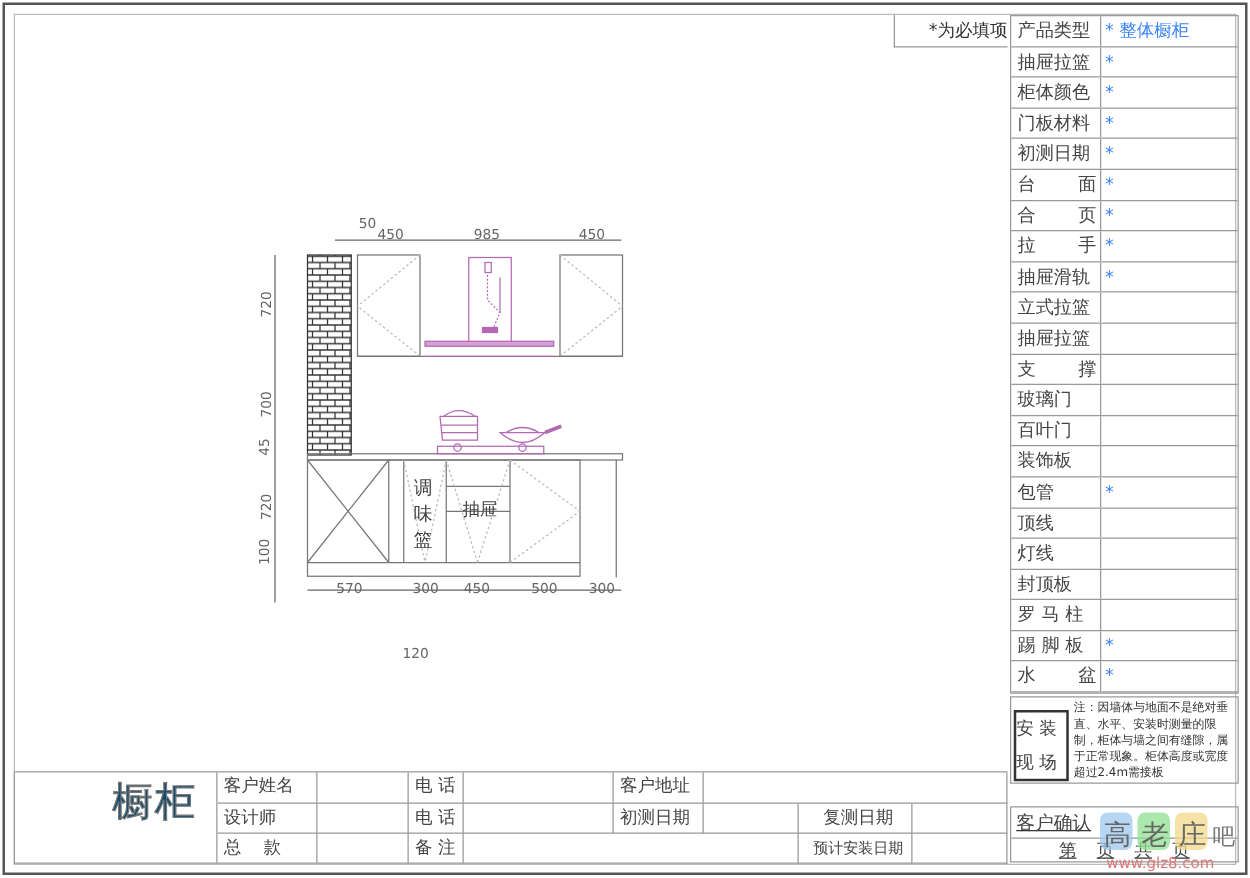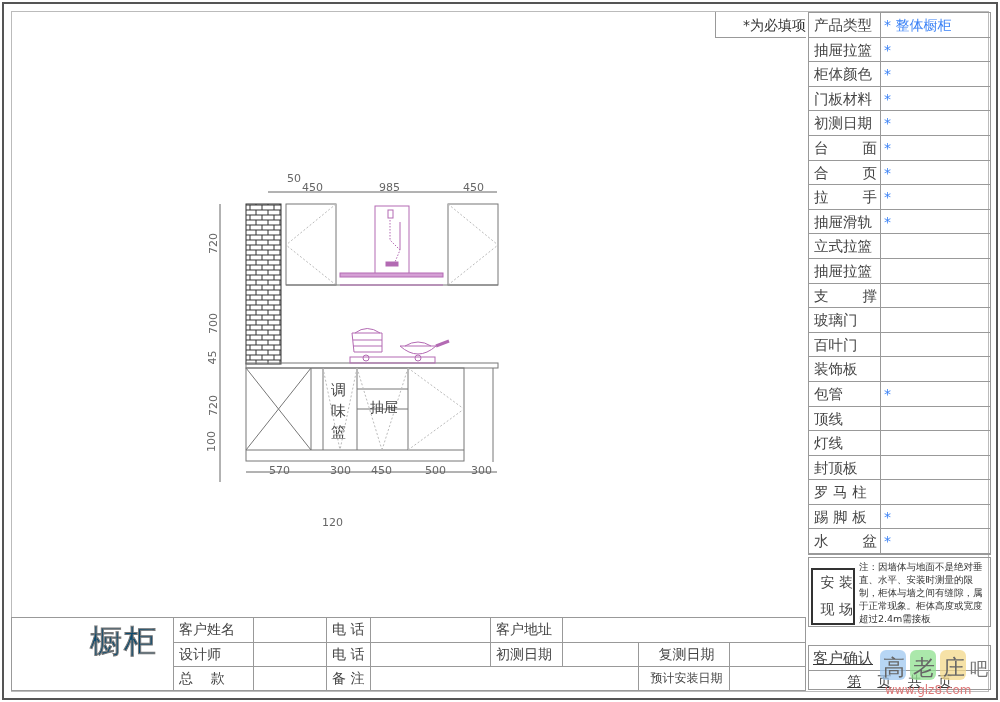--- a/index.html
+++ b/index.html
@@ -8,21 +8,21 @@
   .frame-inner{position:absolute;left:11px;top:11px;width:976px;height:679px;border:1px solid #bbb;}
   .abs{position:absolute;}
   .req-note{left:715px;top:12px;width:91px;height:26px;border-left:1px solid #999;border-bottom:1px solid #999;font-size:14px;line-height:26px;padding-left:3px;box-sizing:border-box;text-align:right;}
   
   .spec{left:808px;top:12px;width:183px;border:1px solid #999;box-sizing:border-box;}
   .spec-row{display:flex;height:24.6px;border-bottom:1px solid #999;box-sizing:border-box;}
   .spec-label{width:72px;border-right:1px solid #999;font-size:14.5px;line-height:24px;padding-left:5px;box-sizing:border-box;white-space:nowrap;color:#444;}
   .spec-label.spread{display:flex;justify-content:space-between;padding-right:3px;}
   .spec-val{flex:1;font-size:14px;line-height:24px;padding-left:3px;color:#3b82f6;}
   .note-box{left:808px;top:557px;width:183px;height:70px;border:1px solid #999;box-sizing:border-box;}
-  .site-box{position:absolute;left:2px;top:10px;width:44px;height:57px;border:2px solid #333;box-sizing:border-box;font-size:14px;color:#444;display:flex;flex-direction:column;justify-content:space-around;align-items:flex-end;}
+  .site-box{position:absolute;left:2px;top:10px;width:44px;height:57px;border:2px solid #333;box-sizing:border-box;font-size:14px;color:#444;display:flex;flex-direction:column;justify-content:space-around;align-items:flex-start;}
   .note-text{position:absolute;left:50px;top:2px;width:130px;font-size:9.5px;line-height:13px;color:#333;}
   .confirm{left:808px;top:645px;width:183px;height:45px;border:1px solid #999;box-sizing:border-box;text-decoration:underline;}
   .confirm-row1{height:24px;border-bottom:1px solid #999;font-size:15px;line-height:24px;padding-left:4px;color:#444;}
   .confirm-row2{height:20px;font-size:14px;line-height:20px;color:#444;display:flex;justify-content:space-around;padding:0 30px;}
   
   .btable{left:11px;top:617px;width:795px;height:73px;border-top:1px solid #999;}
   .bcell{position:absolute;border-right:1px solid #999;border-bottom:1px solid #999;box-sizing:border-box;font-size:14px;color:#444;line-height:22px;padding-left:5px;white-space:nowrap;}
   .title-big{position:absolute;left:78px;top:12px;font-size:32px;color:#0c4a6e;-webkit-text-stroke:1px #777;letter-spacing:2px;font-family:Liberation Sans, sans-serif;}
   .dim{font-size:11px;color:#666;position:absolute;}
   .dim-v{transform:rotate(-90deg);transform-origin:center;}

